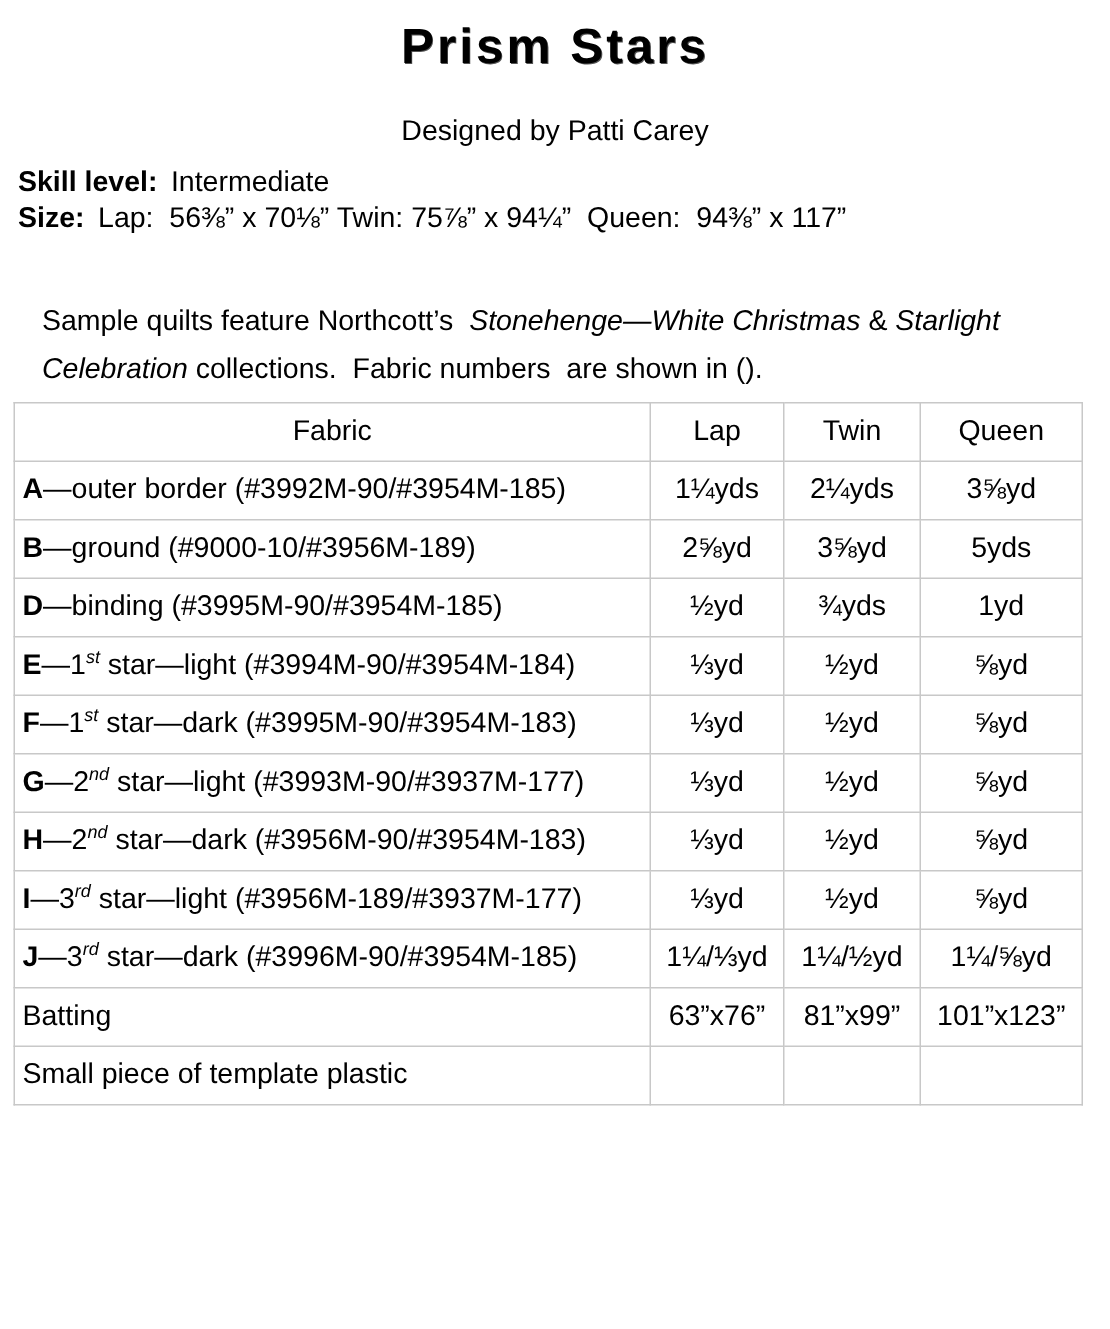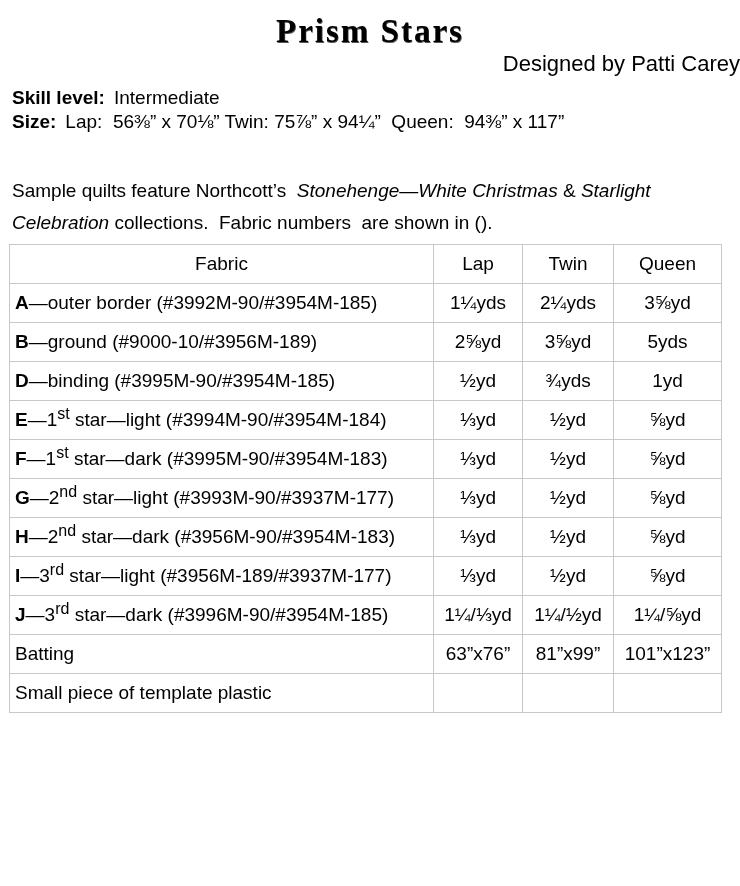--- a/index.html
+++ b/index.html
@@ -10,44 +10,45 @@
     height: 886px;
     overflow: hidden;
     font-family: "Liberation Sans", "DejaVu Sans", sans-serif;
     color: #000000;
   }
   .pre { white-space: pre-wrap; }
 
   .doc-title {
     margin: 10px 0 0 0;
     text-align: center;
-    font-family: Liberation Serif, serif;
+    font-family: Liberation Sans, sans-serif;
     font-weight: 700;
     font-size: 33px;
     line-height: 42px;
     letter-spacing: 2px;
     text-shadow: 0.6px 0.6px 0 #555;
   }
   .byline {
-    text-align: right;
-    font-size: 22px;
+    margin-top: 24px;
+    text-align: center;
+    font-size: 19px;
     line-height: 24px;
   }
   .textline {
     margin-left: 12px;
     font-size: 19px;
     line-height: 24px;
   }
   .skill-line { margin-top: 10px; }
   .size-line  { }
   .b { font-weight: 700; text-align: center; }
   .lbl-gap { margin-right: 9px; }
 
   .intro {
-    margin: 41px 0 0 12px;
+    margin: 41px 0 0 28px;
     font-size: 19px;
     line-height: 32px;
   }
   .intro .iline { display: block; }
   .it { font-style: italic; }
 
   table.ft {
     border-collapse: collapse;
     table-layout: fixed;
     margin: 5px 0 0 9px;
@@ -62,23 +63,24 @@
     height: 38px;
     font-size: 19px;
     padding: 0 5px;
     vertical-align: middle;
     font-weight: 400;
   }
   table.ft th { text-align: center; }
   table.ft th.val, table.ft td.val { text-align: center; padding: 0 2px; }
   td.fab { white-space: pre-wrap; }
   td.fab sup {
-    font-size: 16px;
+    font-size: 12px;
     line-height: 0;
     vertical-align: super;
+    font-style: italic;
   }
 </style>
 </head>
 <body>
 
 <div>
 
   <h1 class="doc-title">Prism Stars</h1>
 
   <div class="byline">Designed by Patti Carey</div>

